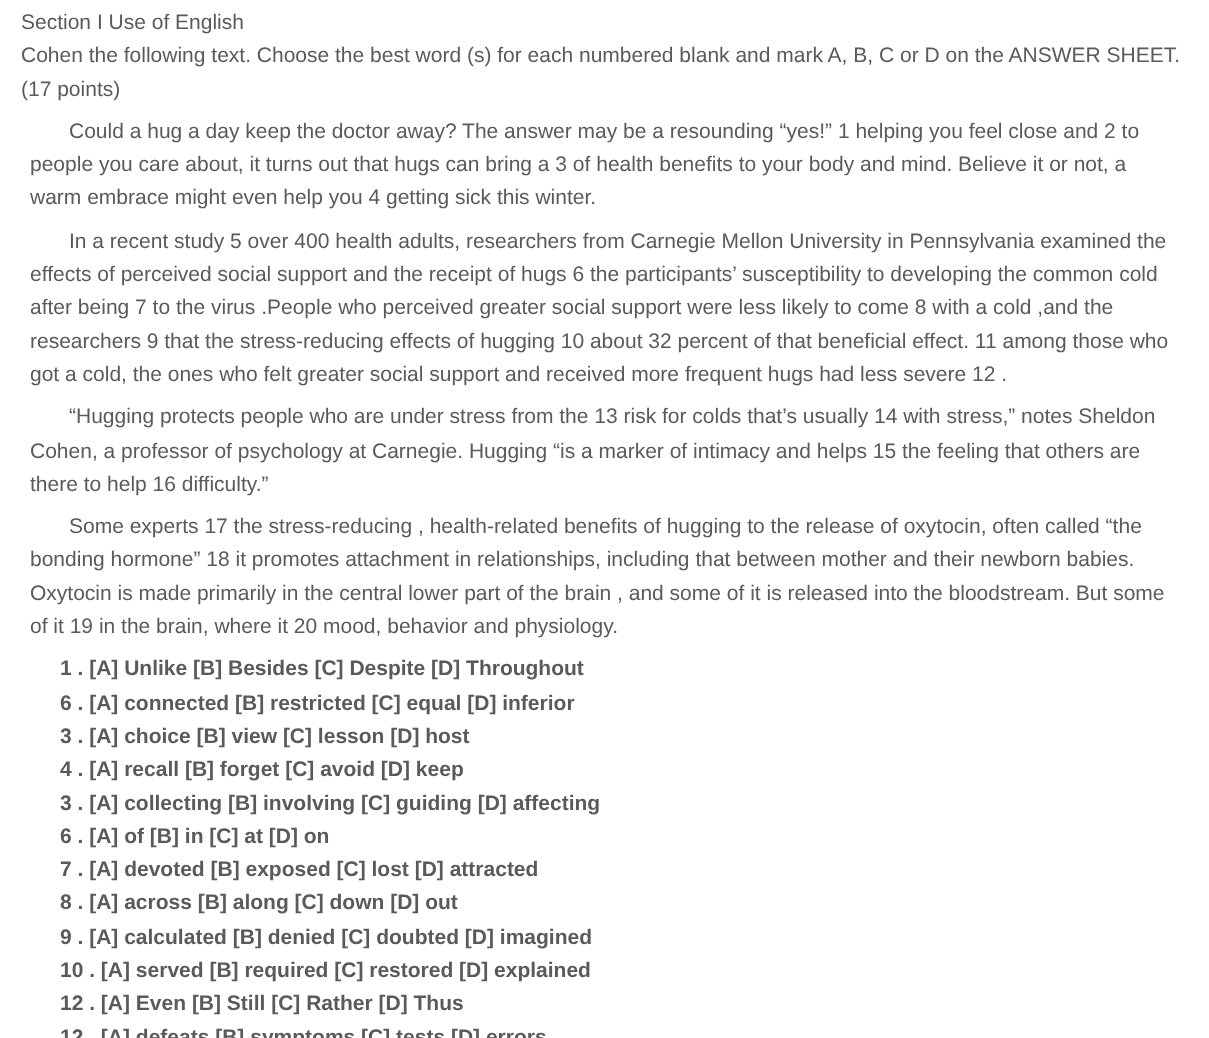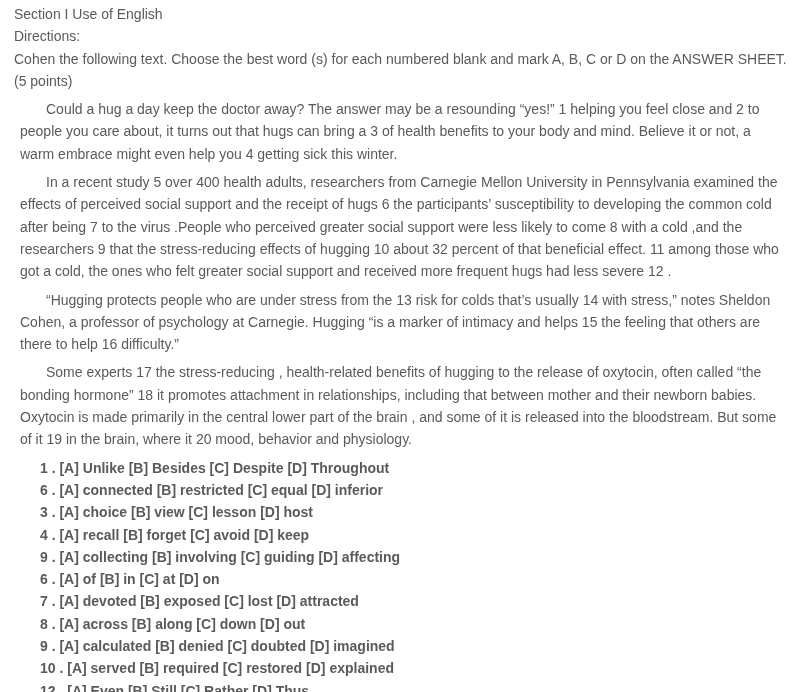--- a/index.html
+++ b/index.html
@@ -35,34 +35,33 @@
     padding-left: 26px;
     font-weight: bold;
   }
 </style>
 </head>
 <body>
 
 <div class="page">
 
   <div class="hline">Section I Use of English</div>
-  <div class="hline">Directions:</div>
   <div class="hline">Cohen the following text. Choose the best word (s) for each numbered blank and mark A, B, C or D on the ANSWER SHEET.</div>
-  <div class="hline">(5 points)</div>
+  <div class="hline">(17 points)</div>
 
   <div class="para">Could a hug a day keep the doctor away? The answer may be a resounding “yes!” 1 helping you feel close and 2 to people you care about, it turns out that hugs can bring a 3 of health benefits to your body and mind. Believe it or not, a warm embrace might even help you 4 getting sick this winter.</div>
   <div class="para">In a recent study 5 over 400 health adults, researchers from Carnegie Mellon University in Pennsylvania examined the effects of perceived social support and the receipt of hugs 6 the participants’ susceptibility to developing the common cold after being 7 to the virus .People who perceived greater social support were less likely to come 8 with a cold ,and the researchers 9 that the stress-reducing effects of hugging 10 about 32 percent of that beneficial effect. 11 among those who got a cold, the ones who felt greater social support and received more frequent hugs had less severe 12 .</div>
   <div class="para">“Hugging protects people who are under stress from the 13 risk for colds that’s usually 14 with stress,” notes Sheldon Cohen, a professor of psychology at Carnegie. Hugging “is a marker of intimacy and helps 15 the feeling that others are there to help 16 difficulty.”</div>
   <div class="para">Some experts 17 the stress-reducing , health-related benefits of hugging to the release of oxytocin, often called “the bonding hormone” 18 it promotes attachment in relationships, including that between mother and their newborn babies. Oxytocin is made primarily in the central lower part of the brain , and some of it is released into the bloodstream. But some of it 19 in the brain, where it 20 mood, behavior and physiology.</div>
 
   <div class="qline">1 . [A] Unlike [B] Besides [C] Despite [D] Throughout</div>
   <div class="qline">6 . [A] connected [B] restricted [C] equal [D] inferior</div>
   <div class="qline">3 . [A] choice [B] view [C] lesson [D] host</div>
   <div class="qline">4 . [A] recall [B] forget [C] avoid [D] keep</div>
-  <div class="qline">9 . [A] collecting [B] involving [C] guiding [D] affecting</div>
+  <div class="qline">3 . [A] collecting [B] involving [C] guiding [D] affecting</div>
   <div class="qline">6 . [A] of [B] in [C] at [D] on</div>
   <div class="qline">7 . [A] devoted [B] exposed [C] lost [D] attracted</div>
   <div class="qline">8 . [A] across [B] along [C] down [D] out</div>
   <div class="qline">9 . [A] calculated [B] denied [C] doubted [D] imagined</div>
   <div class="qline">10 . [A] served [B] required [C] restored [D] explained</div>
   <div class="qline">12 . [A] Even [B] Still [C] Rather [D] Thus</div>
   <div class="qline">12 . [A] defeats [B] symptoms [C] tests [D] errors</div>
 
 </div>
 

